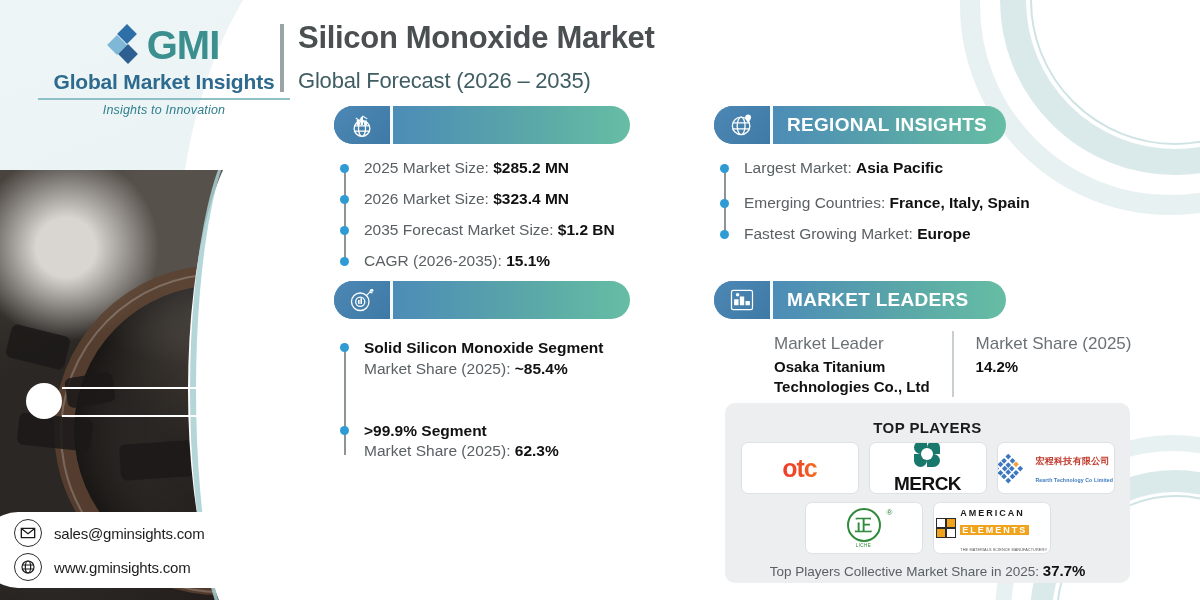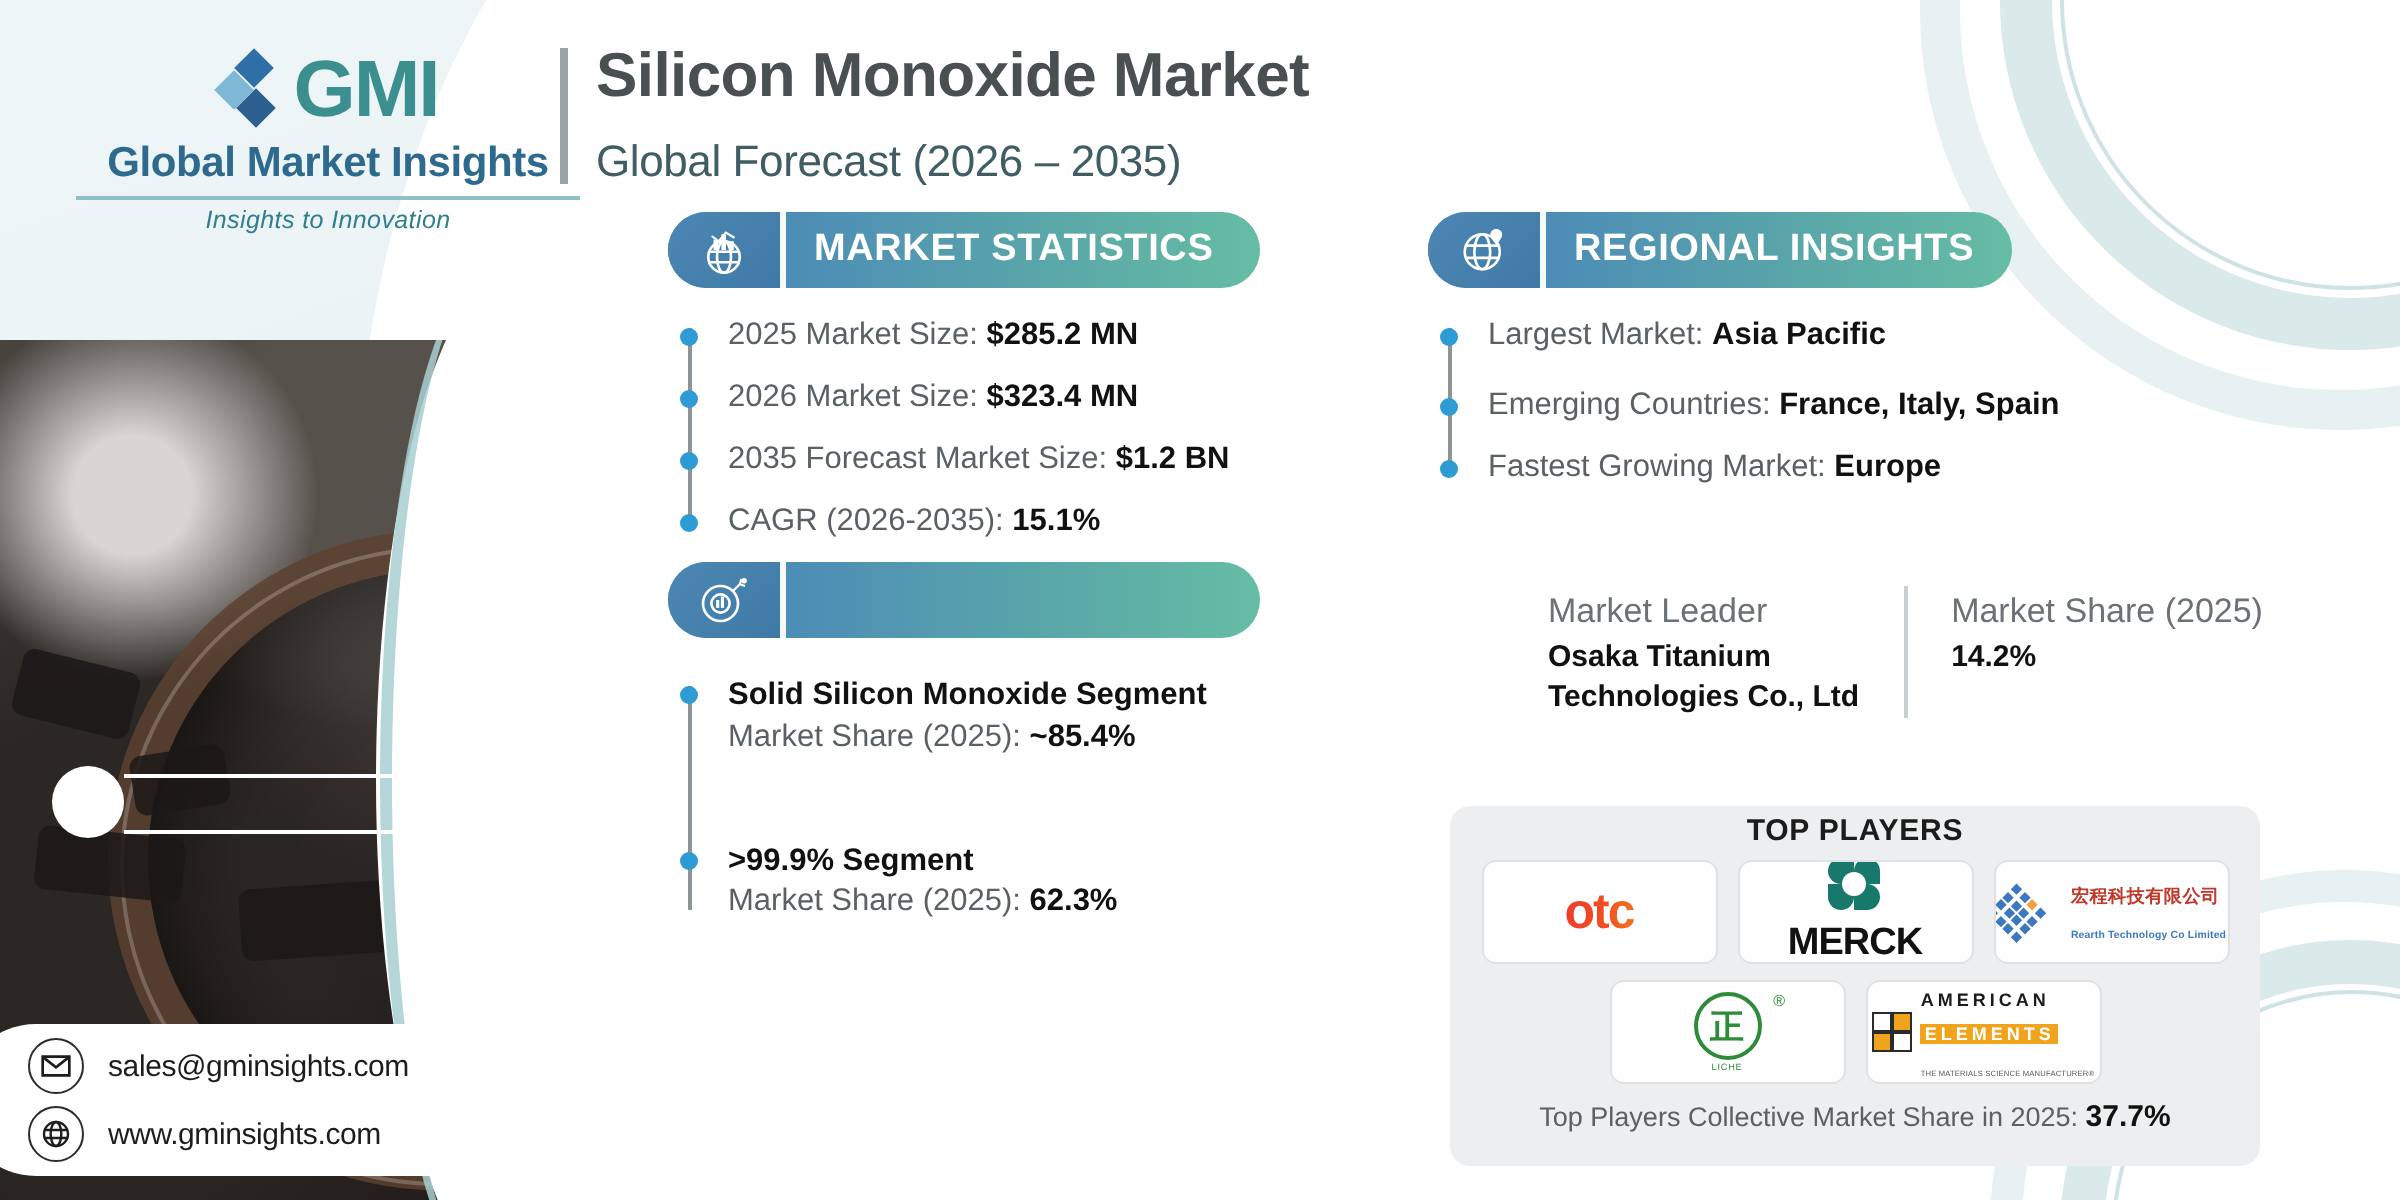--- a/index.html
+++ b/index.html
@@ -141,21 +141,21 @@
   
   .ml-grid{ position:relative; margin-top:12px; padding-left:60px; display:flex; gap:0; }
   .ml-col{ }
   .ml-col.right{ padding-left:22px; border-left:2px solid #c9ced0; margin-left:22px;}
   .ml-label{ font-size:17px; color:#6b7174; line-height:1.5; white-space:nowrap;}
   .ml-value{ font-size:15px; color:#111; font-weight:700; line-height:1.35; white-space:nowrap;}
 
   
   .players{
     position:absolute; left:725px; top:403px; width:405px; height:180px;
-    background:#eceeef; border-radius:10px; padding:4px 12px 10px;
+    background:#eceeef; border-radius:10px; padding:16px 12px 10px;
   }
   .players-title{
     text-align:center; font-size:15px; font-weight:700; color:#1c1c1c;
     letter-spacing:.4px; margin-bottom:6px;
   }
   .prow{ display:flex; justify-content:center; gap:10px; margin-bottom:8px;}
   .pcard{
     width:118px; height:52px; background:#fff; border:1px solid #dfe2e3; border-radius:7px;
     display:flex; align-items:center; justify-content:center; overflow:hidden;
   }
@@ -270,21 +270,20 @@
           <circle cx="16" cy="20" r="9"></circle>
             <ellipse cx="16" cy="20" rx="4" ry="9"></ellipse>
             <path d="M7.4 17h17.2M7.4 23h17.2"></path>
           <rect x="10" y="10" width="2.6" height="6" fill="#fff" stroke="none"></rect>
           <rect x="14.5" y="7" width="2.6" height="9" fill="#fff" stroke="none"></rect>
           <rect x="19" y="11" width="2.6" height="5" fill="#fff" stroke="none"></rect>
           <path d="M9 8l4 3 4-5 5 3" stroke="#fff" stroke-width="1.2"></path>
         </svg>
       </div>
       <div class="sec-sep"></div>
-      <div class="sec-title">MARKET STATISTICS</div>
     </div>
     <div class="blist">
       <div class="spine" style="top:6px; bottom:10px;"></div>
       <div class="bitem">
           <span class="bdot"></span>
         <div class="btext"><span>2025 Market Size: </span><b>$285.2 MN</b></div>
       </div>
       <div class="bitem">
           <span class="bdot"></span>
         <div class="btext"><span>2026 Market Size: </span><b>$323.4 MN</b></div>
@@ -355,20 +354,32 @@
       </div>
       <div class="bitem">
           <span class="bdot"></span>
         <div class="bhead">&gt;99.9% Segment</div>
         <div class="btext"><span>Market Share (2025): </span><b>62.3%</b></div>
       </div>
     </div>
   </div>
 
   <div class="sec" style="left:714px; top:281px; width:310px;">
+    <div class="sec-head">
+      <div class="sec-pill" style="width:292px;"></div>
+      <div class="sec-icon">
+        <svg viewBox="0 0 32 32" fill="none" stroke="#fff" stroke-width="1.4">
+          <rect x="4" y="5" width="24" height="22" rx="2"></rect>
+          <circle cx="11" cy="10" r="2" fill="#fff" stroke="none"></circle>
+          <path d="M7 22h5v-7H7zM13.5 22h5v-10h-5zM20 22h5v-5h-5z" fill="#fff" stroke="none"></path>
+        </svg>
+      </div>
+      <div class="sec-sep"></div>
+      <div class="sec-title">MARKET LEADERS</div>
+    </div>
     <div class="ml-grid">
       <div class="ml-col">
         <div class="ml-label">Market Leader</div>
         <div class="ml-value">Osaka Titanium</div>
         <div class="ml-value">Technologies Co., Ltd</div>
       </div>
       <div class="ml-col right">
         <div class="ml-label">Market Share (2025)</div>
         <div class="ml-value">14.2%</div>
       </div>

